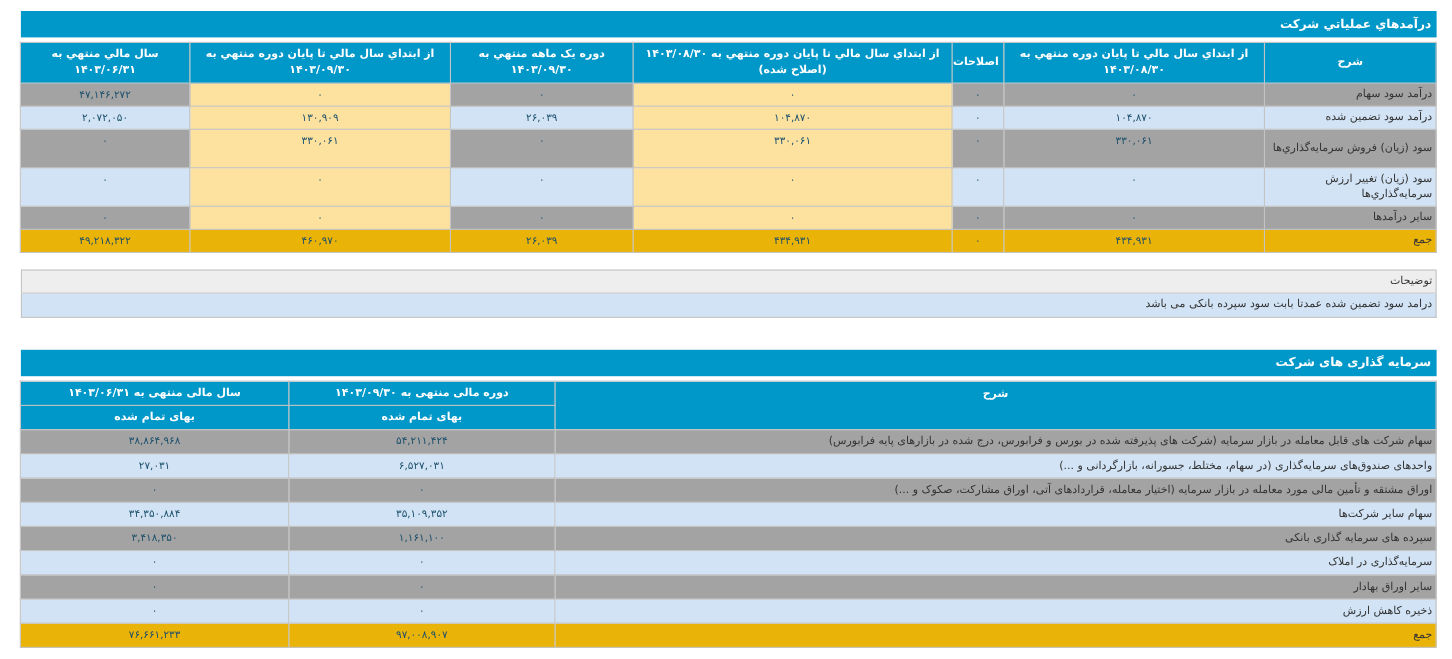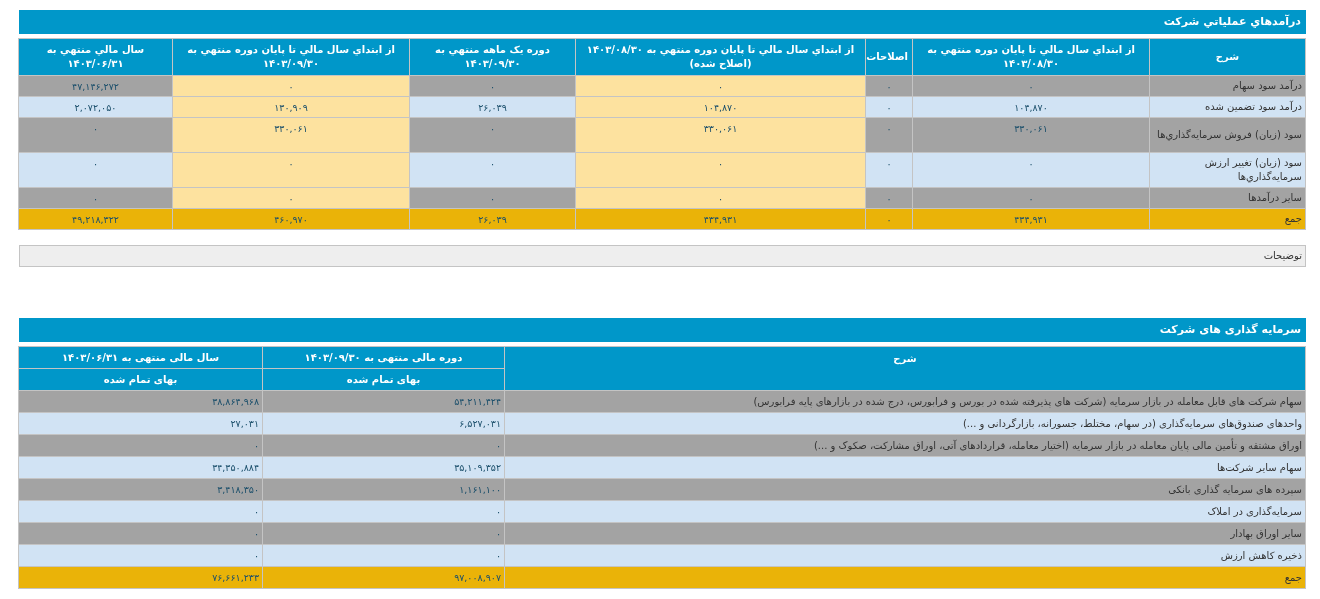--- a/index.html
+++ b/index.html
@@ -34,21 +34,21 @@
     #t1 tr.r2 td { height: 35px; }
 
     #notes { top: 245px; }
     #notes .nrow { height: 22px; line-height: 20px; padding-right: 3px; border: 1px solid #c4c4c4; font-size: 10px; color: #333; }
     #notes .nhead { background: #eeeeee; }
     #notes .nbody { background: #d1e3f4; border-top: none; }
 
     #t2 { top: 318px; }
     #t2 table { margin-top: 4px; }
     #t2 thead th { height: 22px; margin-left: 38px; }
-    #t2 tbody td { height: 22px; text-align: right; }
+    #t2 tbody td { height: 22px; }
     #t2 td.num { vertical-align: middle; padding-top: 2px; }
     #t2 th.desc { vertical-align: top; padding-top: 5px; }
   </style>
 </head>
 <body>
 
 <div class="section" id="t1">
   <div class="title-bar">درآمدهاي عملياتي شركت</div>
   <table>
     <colgroup>
@@ -125,20 +125,21 @@
         <td class="num">۲۶,۰۳۹</td>
         <td class="num">۴۶۰,۹۷۰</td>
         <td class="num">۴۹,۲۱۸,۳۲۲</td>
       </tr>
     </tbody>
   </table>
 </div>
 
 <div class="section" id="notes">
   <div class="nrow nhead">توضيحات</div>
+  <div class="nrow nbody">درامد سود تضمین شده عمدتا بابت سود سپرده بانکی می باشد</div>
 </div>
 
 <div class="section" id="t2">
   <div class="title-bar">سرمایه گذاری های شرکت</div>
   <table>
     <colgroup>
       <col style="width:801px">
         <col style="width:242px">
         <col style="width:244px">
     </colgroup>
@@ -158,21 +159,21 @@
         <td class="label">سهام شرکت های قابل معامله در بازار سرمایه (شرکت های پذیرفته شده در بورس و فرابورس، درج شده در بازارهای پایه فرابورس)</td>
         <td class="num">۵۴,۲۱۱,۴۲۴</td>
         <td class="num">۳۸,۸۶۴,۹۶۸</td>
       </tr>
       <tr class="blue">
         <td class="label">واحدهای صندوق‌های سرمایه‌گذاری (در سهام، مختلط، جسورانه، بازارگردانی و ...)</td>
         <td class="num">۶,۵۲۷,۰۳۱</td>
         <td class="num">۲۷,۰۳۱</td>
       </tr>
       <tr class="gray">
-        <td class="label">اوراق مشتقه و تأمین مالی پايان معامله در بازار سرمایه (اختیار معامله، قراردادهای آتی، اوراق مشارکت، صکوک و ...)</td>
+        <td class="label">اوراق مشتقه و تأمین مالی مورد معامله در بازار سرمایه (اختیار معامله، قراردادهای آتی، اوراق مشارکت، صکوک و ...)</td>
         <td class="num">۰</td>
         <td class="num">۰</td>
       </tr>
       <tr class="blue">
         <td class="label">سهام سایر شرکت‌ها</td>
         <td class="num">۳۵,۱۰۹,۳۵۲</td>
         <td class="num">۳۴,۳۵۰,۸۸۴</td>
       </tr>
       <tr class="gray">
         <td class="label">سپرده های سرمایه گذاری بانکی</td>

